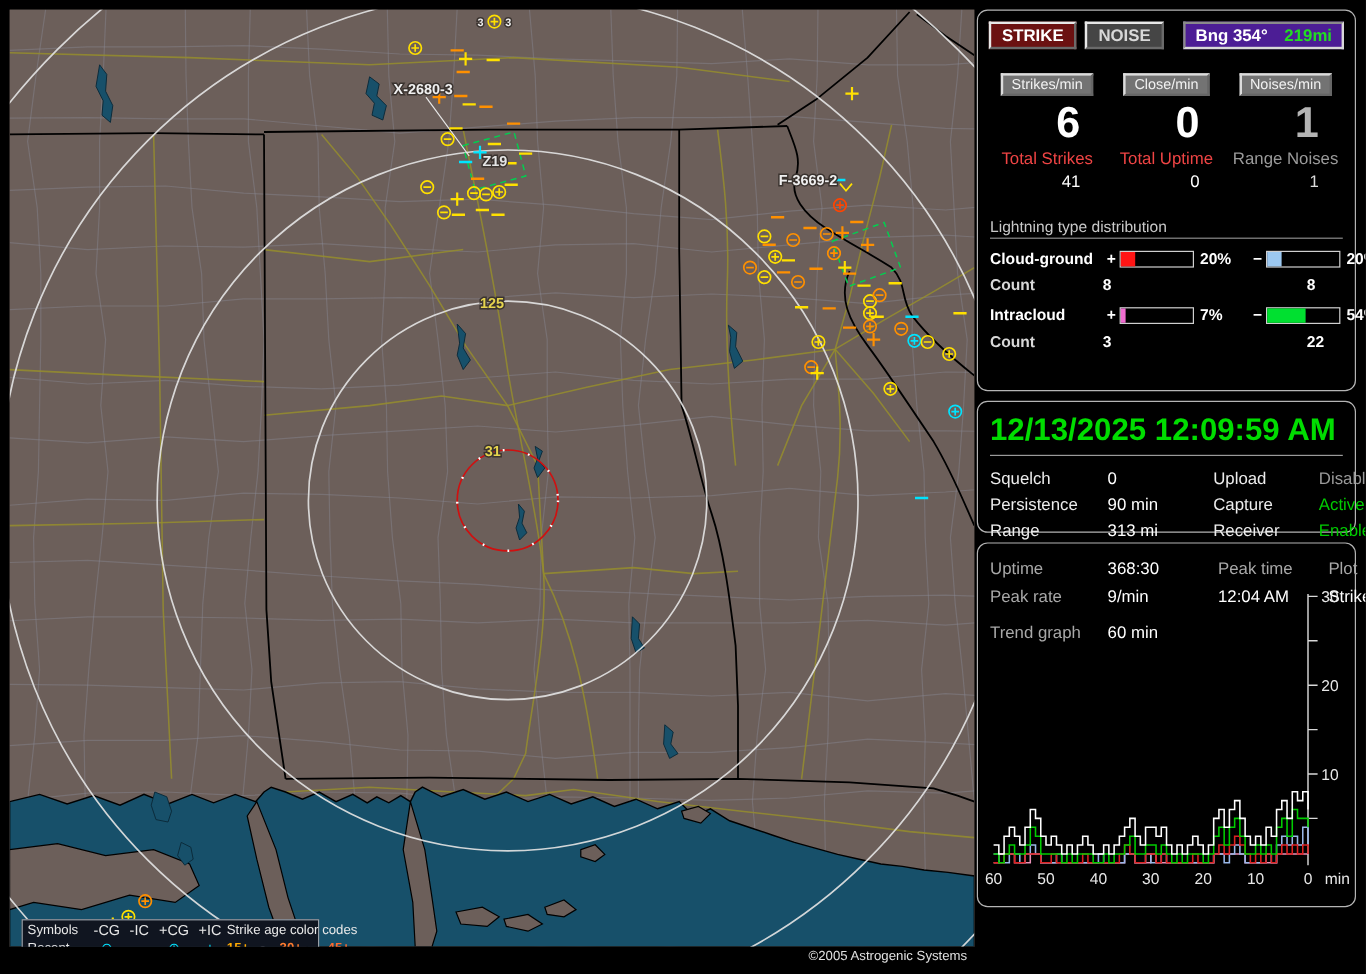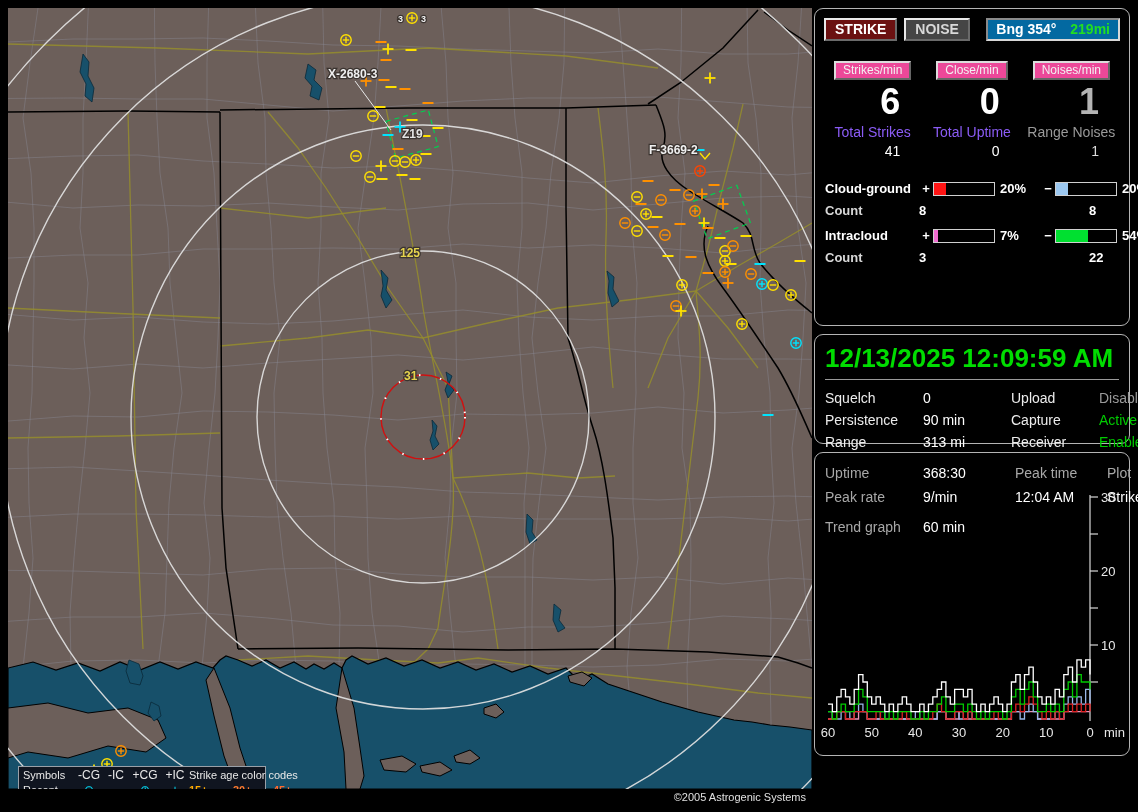--- a/index.html
+++ b/index.html
@@ -21,29 +21,29 @@
   .panel{position:absolute;left:814px;width:316px;background:#000;border:1px solid #b4b4b4;
          border-radius:9px;color:#fff;font-size:14px;box-sizing:border-box;}
   #p1{top:8px;height:318px;}
   #p2{top:334px;height:110px;}
   #p3{top:452px;height:304px;}
   .btnrow{display:flex;align-items:center;gap:7px;margin:9px 9px 0 9px;}
   .btn{font-family:inherit;font-size:14px;font-weight:bold;padding:1px 9px 2px 9px;cursor:pointer;
        border:2px solid;border-color:#e8e8e8 #6a6a6a #6a6a6a #e8e8e8;}
   .btn.strike{background:#6b1111;color:#fff;}
   .btn.noise{background:#454545;color:#d8d8d8;}
-  .bng{margin-left:auto;border:2px solid;border-color:#8a8a8a #d8d8d8 #d8d8d8 #8a8a8a;background:#0369a1;
+  .bng{margin-left:auto;border:2px solid;border-color:#8a8a8a #d8d8d8 #d8d8d8 #8a8a8a;background:#4c1d95;
        padding:1px 8px 2px 8px;font-weight:bold;font-size:14px;white-space:nowrap;text-align:center;}
   .bng .mi{color:#22dd22;margin-left:10px;}
   .counters{display:flex;margin:20px 8px 0 8px;}
   .ccol{width:100px;flex:1;text-align:center;}
-  .clabel{display:inline-block;background:#ec4899;border:2px solid;cursor:pointer;font-family:inherit;
+  .clabel{display:inline-block;background:#737373;border:2px solid;cursor:pointer;font-family:inherit;
           border-color:#dcdcdc #666 #666 #dcdcdc;color:#f2f2f2;font-size:12px;padding:0 7px 1px 7px;}
   .crate{font-size:36px;font-weight:bold;text-align:right;padding-right:22px;margin-top:2px;line-height:40px;}
-  .ctotal{font-size:14px;color:#8b5cf6;margin-top:2px;}
+  .ctotal{font-size:14px;color:#ef4444;margin-top:2px;}
   .ctotv{font-size:14px;text-align:right;padding-right:22px;margin-top:3px;}
   .ccol.dim .crate{color:#b4b4b4;}
   .ccol.dim .ctotal{color:#9a9a9a;}
   .ccol.dim .ctotv{color:#dcdcdc;}
   .dist{margin:22px 10px 0 10px;}
   .dist-head{color:#c8c8c8;font-size:13px;border-bottom:1px solid #8a8a8a;padding-bottom:2px;}
   .dgrid{display:grid;grid-template-columns:94px 14px 62px 46px 14px 62px auto;
          align-items:center;margin-top:9px;font-size:13px;row-gap:0;}
   .dname{font-weight:bold;}
   .dsign{font-weight:bold;text-align:center;}
@@ -347,20 +347,21 @@
         <div class="ctotv">0</div>
       </div>
       <div class="ccol dim">
         <button class="clabel">Noises/min</button>
         <div class="crate">1</div>
         <div class="ctotal">Range Noises</div>
         <div class="ctotv">1</div>
       </div>
     </div>
     <div class="dist">
+      <div class="dist-head">Lightning type distribution</div>
       <div class="dgrid">
         <span class="dname">Cloud-ground</span>
         <span class="dsign">+</span>
         <span class="dbar">
             <i style="width: 20%; background: rgb(255, 20, 20);"></i>
           </span>
         <span class="dpct">20%</span>
         <span class="dsign">−</span>
         <span class="dbar">
             <i style="width: 20%; background: rgb(156, 200, 240);"></i>

